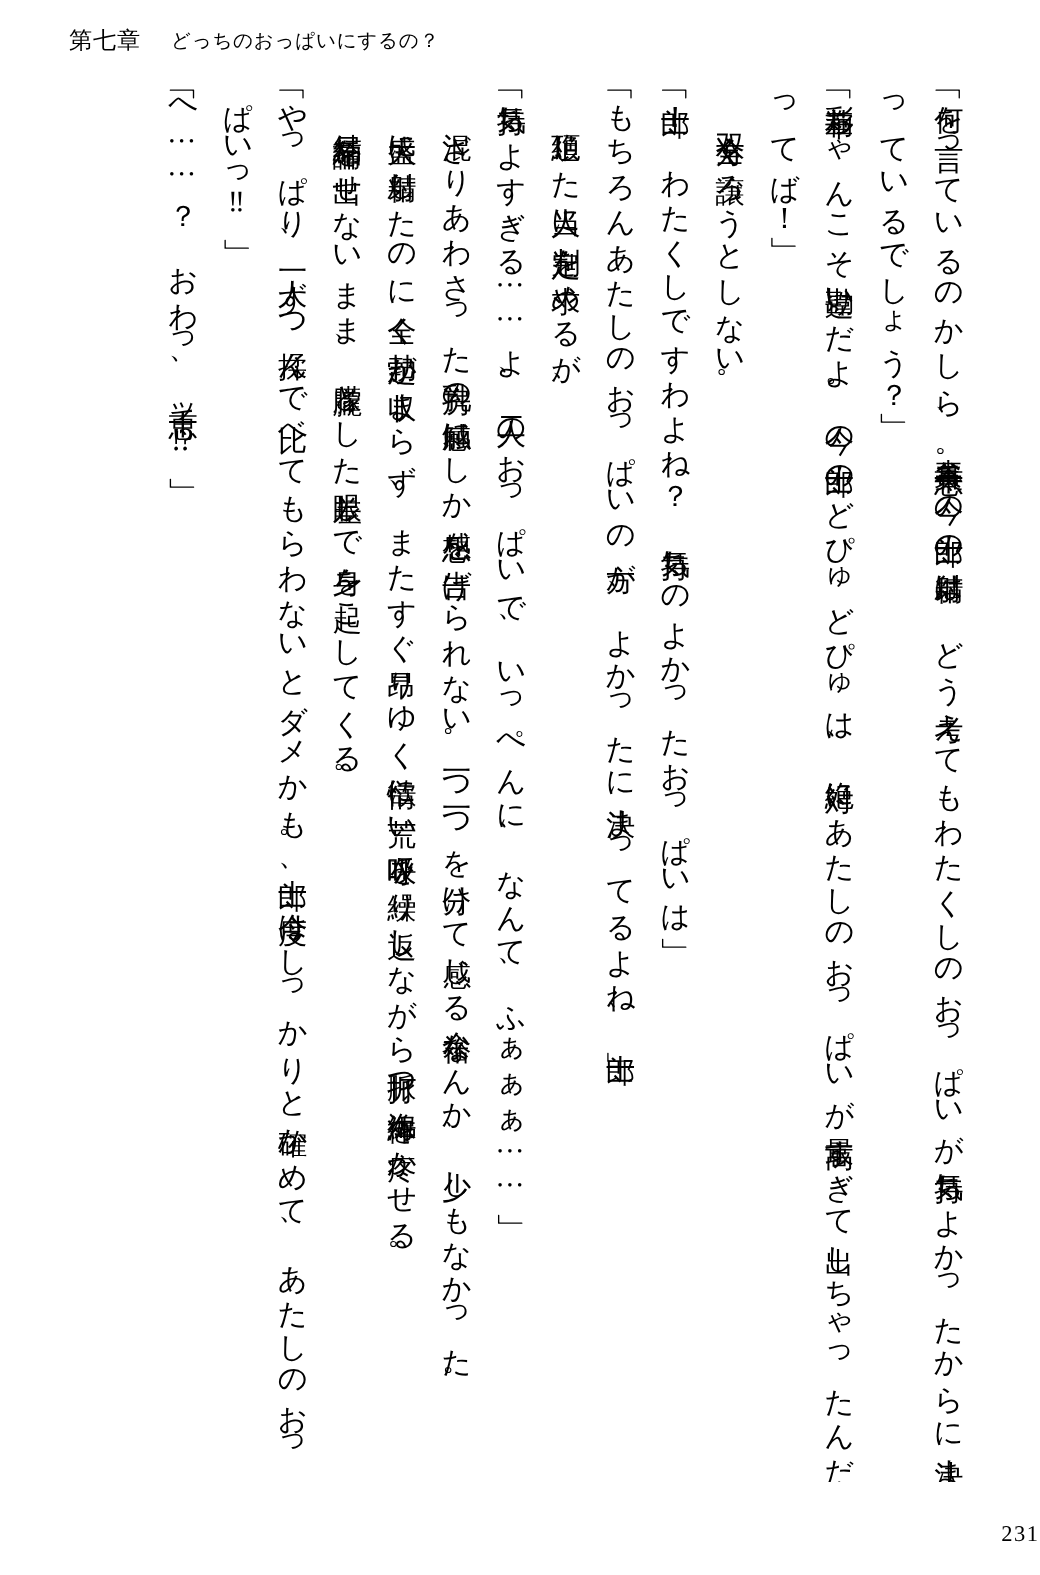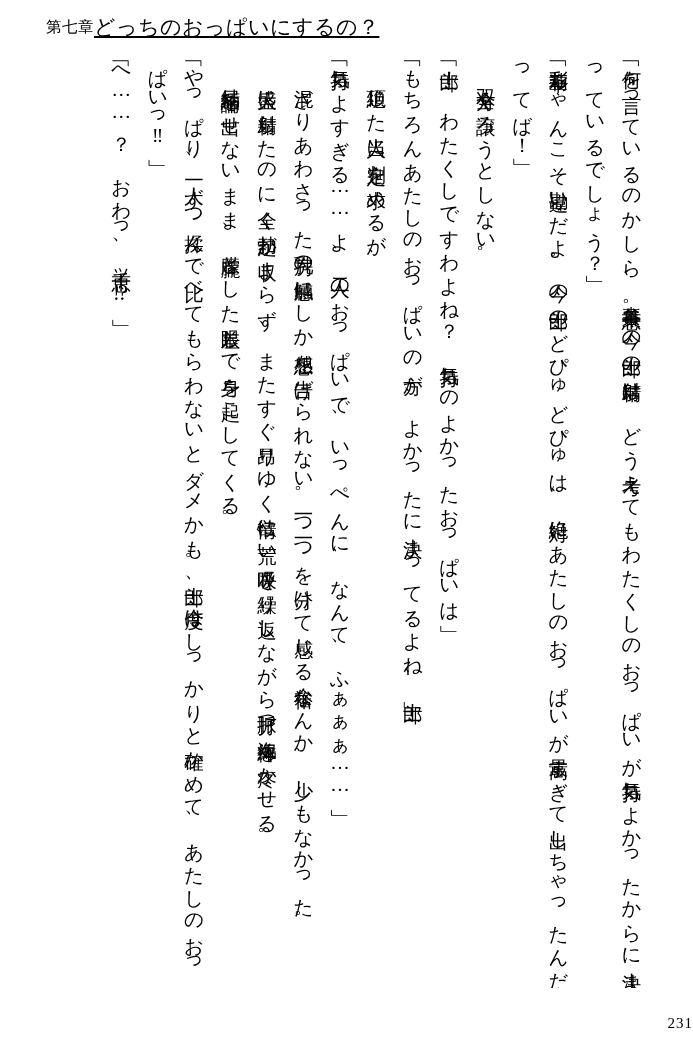--- a/index.html
+++ b/index.html
@@ -33,24 +33,24 @@
     height: 30px;
     display: flex;
     align-items: center;
   }
   .header .chapter-num {
     font-size: 15.5px;
     letter-spacing: 0.5px;
     white-space: nowrap;
   }
   .header .chapter-title {
-    font-size: 21px;
+    font-size: 13px;
     letter-spacing: 0.5px;
+    margin-left: 20px;
     white-space: nowrap;
-    text-decoration: underline;
   }
 
   
   .body-area {
     position: absolute;
     top: 54px;
     left: 46px;
     right: 44px;
     bottom: 62px;
     writing-mode: vertical-rl;

